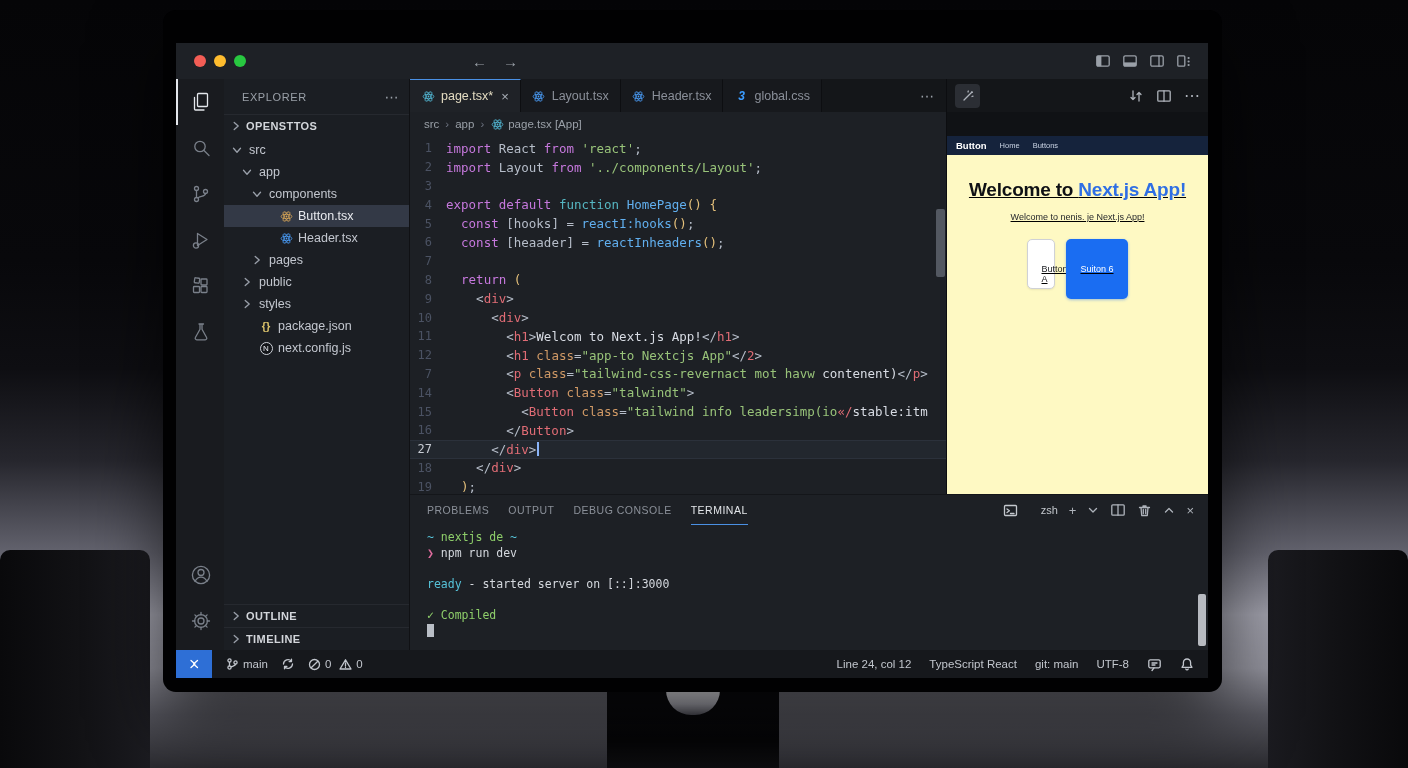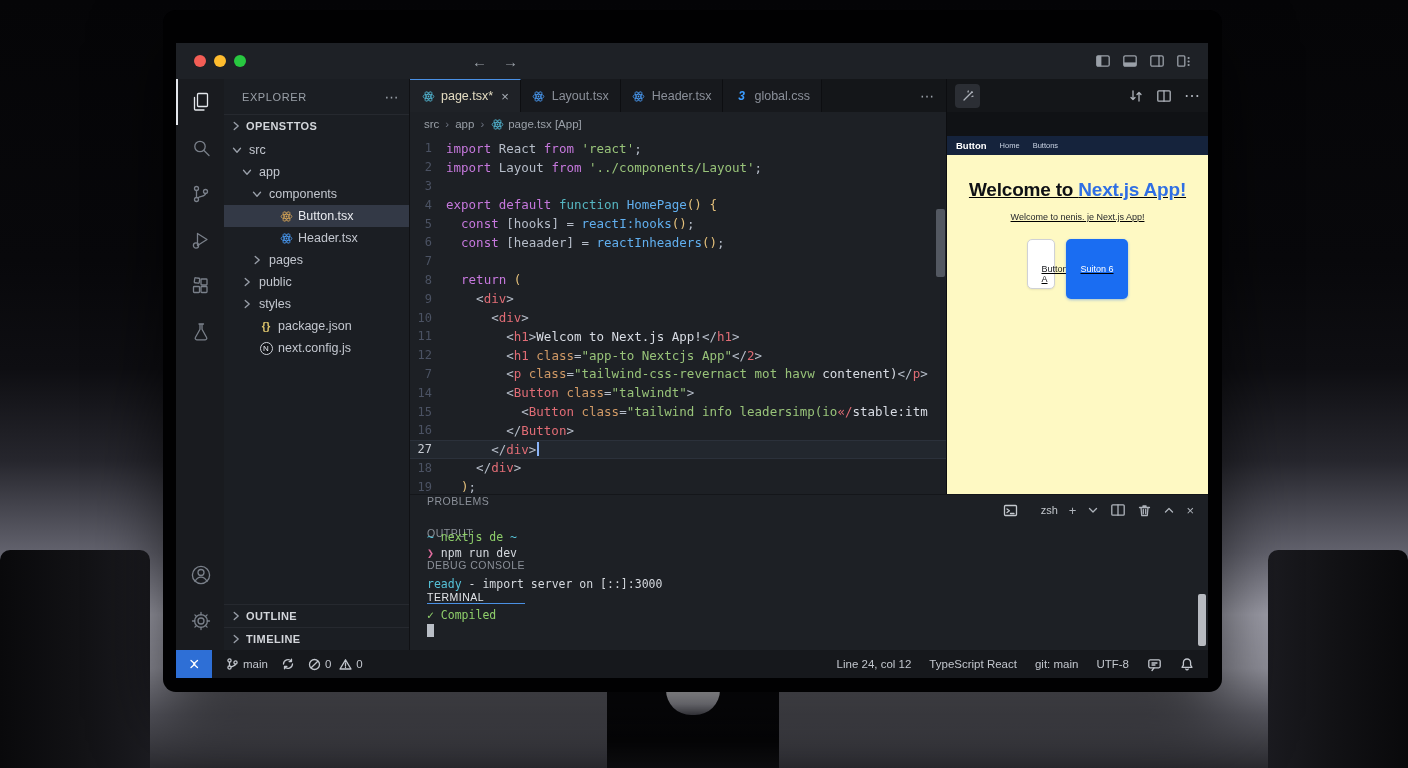--- a/index.html
+++ b/index.html
@@ -535,21 +535,21 @@
                     <button class="pv-btn light">Button A</button>
                     <button class="pv-btn primary">Suiton 6</button>
                   </div>
               </div>
             </div>
           </div>
         </div>
 
         <div class="panel">
           <div class="panel-tabs">
-            <span id="ptabs" style="display:flex;gap:19px;height:100%;flex-direction:column;">
+            <span id="ptabs" style="display:flex;gap:19px;height:100%;">
                 <span class="ptab">PROBLEMS</span>
                 <span class="ptab">OUTPUT</span>
                 <span class="ptab">DEBUG CONSOLE</span>
                 <span class="ptab active">TERMINAL</span>
               </span>
             <span class="panel-actions">
               <span class="zsh">
                 <span class="icn">
                     <svg width="15" height="15" viewBox="0 0 15 15" fill="none" stroke="currentColor" stroke-width="1.3" stroke-linecap="round" stroke-linejoin="round">
                       <rect x="1.5" y="2.5" width="12" height="10" rx="1"></rect>
@@ -580,21 +580,21 @@
                     <path d="M2.5 8l3.5-3.5L9.5 8"></path>
                   </svg>
                 </span>
               <span class="pa-glyph">×</span>
             </span>
           </div>
           <div class="term" id="term">
               <div class="tl"><span class="t-cy">~</span><span class="t-gr"> nextjs de </span><span class="t-cy">~</span></div>
               <div class="tl"><span class="t-pk">❯</span><span class="t-wh"> npm run dev</span></div>
               <div class="tl"></div>
-              <div class="tl"><span class="t-cy">ready</span><span class="t-wh"> - import server on [::]:3000</span></div>
+              <div class="tl"><span class="t-cy">ready</span><span class="t-wh"> - started server on [::]:3000</span></div>
               <div class="tl"></div>
               <div class="tl"><span class="t-gr">✓ Compiled</span></div>
               <div class="tl"><span class="bcur"></span></div>
             </div>
           <div class="panel-scroll"></div>
         </div>
       </div>
     </div>
 
     <div class="statusbar">

